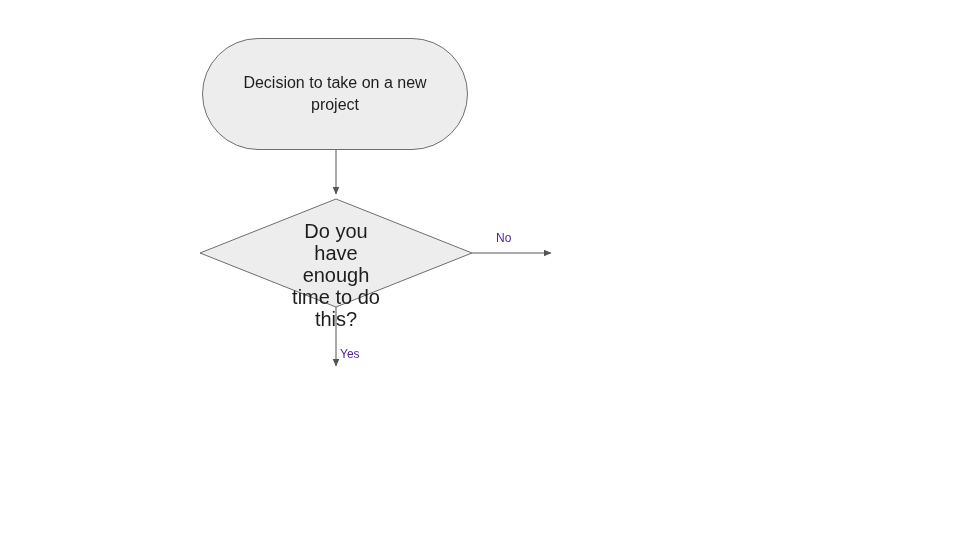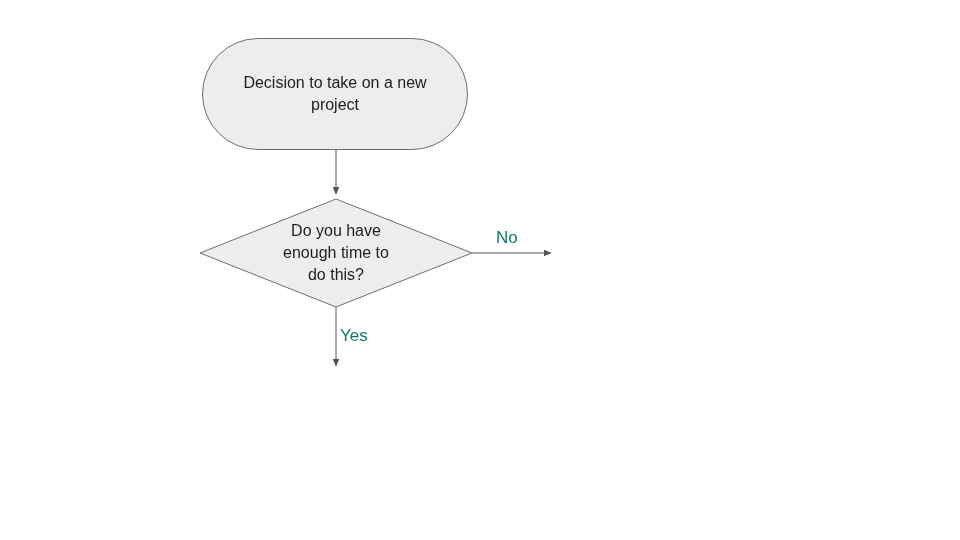--- a/index.html
+++ b/index.html
@@ -40,32 +40,32 @@
 
   .node-label { display: inline-block; }
   .node-start .node-label { width: 200px; }
 
   .decision-label {
     position: absolute;
     left: 281px; top: 220px;
     width: 110px;
     text-align: center;
     color: #1d1d1d;
-    font-size: 16px;
+    font-size: 20px;
     line-height: 22px;
   }
 
   .edge-label {
     position: absolute;
-    color: #0f766e;
-    font-size: 17px;
+    color: #4c1d95;
+    font-size: 12px;
     line-height: 20px;
   }
   .label-no  { left: 496px; top: 228px; }
-  .label-yes { left: 340px; top: 326px; }
+  .label-yes { left: 340px; top: 344px; }
 </style>
 </head>
 <body>
 
 <div class="canvas">
 
   <svg class="edge-layer" width="960" height="540" viewBox="0 0 960 540">
     <defs>
       <marker id="arrowhead" markerWidth="9" markerHeight="8" refX="7.5" refY="3.5" orient="auto">
         <path d="M0,0 L8,3.5 L0,7 Z" fill="#555555"></path>

